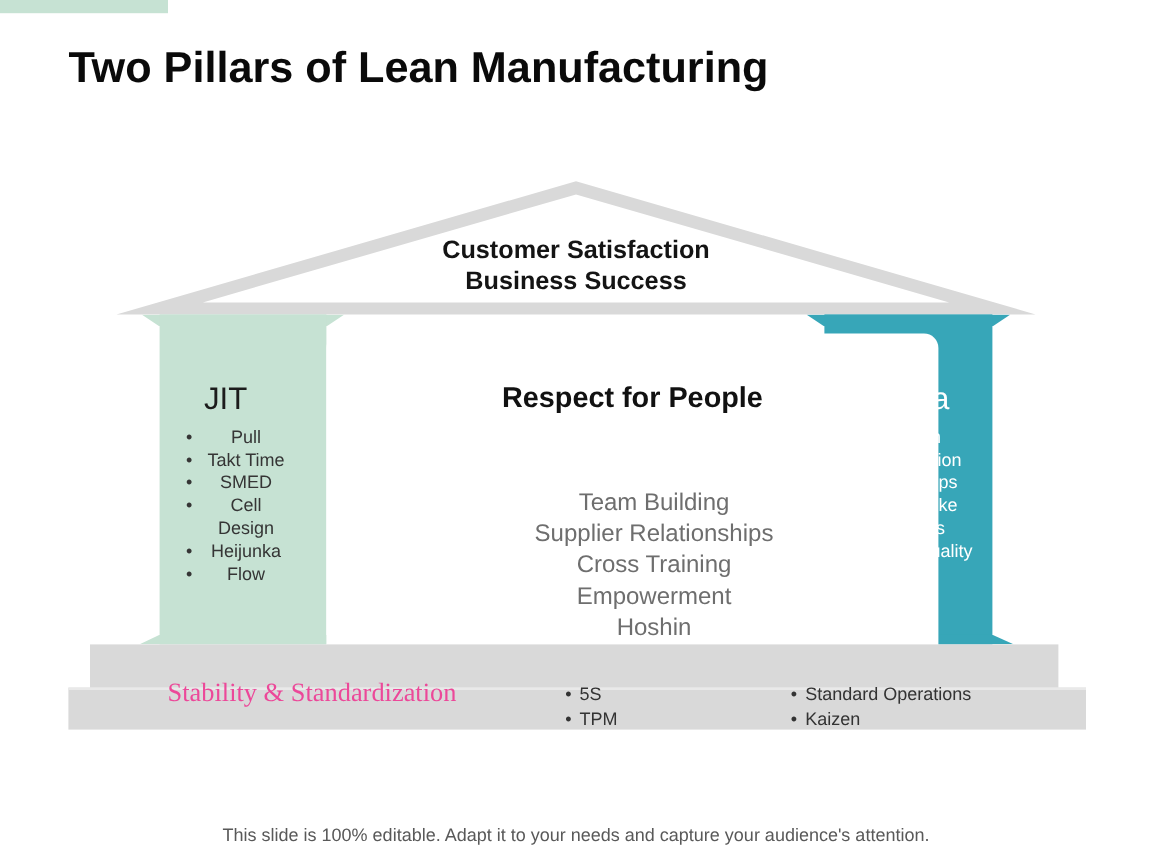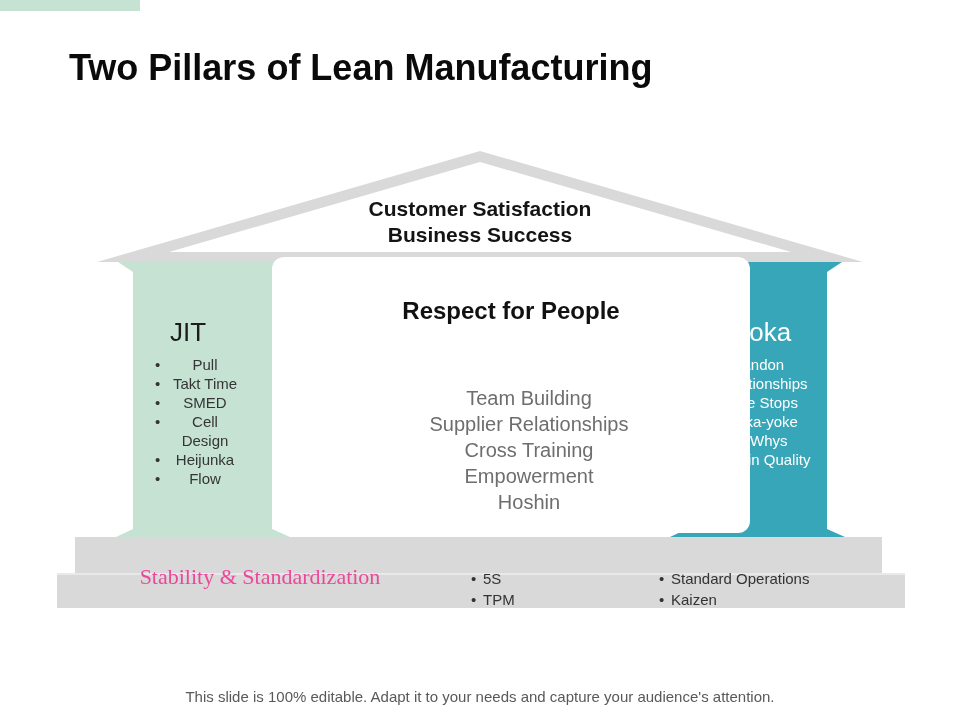--- a/index.html
+++ b/index.html
@@ -2,21 +2,21 @@
 <html style="--pillar-mint: #c6e2d3; --pillar-teal: #37a6b8; --structure-gray: #d9d9d9; --center-text-gray: #6e6e6e; --footer-gray: #595959;"><head>
 <meta charset="utf-8">
 <style>
   html,body{margin:0;padding:0;background:#ffffff;}
   .slide{
     position:relative;width:960px;height:720px;overflow:hidden;background:#ffffff;
     font-family:"Liberation Sans", sans-serif;
   }
   .accent{position:absolute;left:0;top:0;width:140px;height:11px;background:var(--pillar-mint);}
   .title{
-    position:absolute;left:55px;top:33px;margin:14px;
+    position:absolute;left:55px;top:33px;margin:2px;
     font-size:36px;font-weight:bold;color:#0a0a0a;line-height:42px;white-space:nowrap;
   }
   .roof-svg{position:absolute;left:0;top:0;width:960px;height:720px;}
   .roof-frame{fill:var(--structure-gray);}
   .roof-text{
     position:absolute;left:320px;top:196px;width:320px;text-align:center;
     font-size:21px;font-weight:bold;color:#141414;line-height:26px;
   }
   
   .shaft{position:absolute;top:262px;height:275px;z-index:2;}
@@ -26,22 +26,22 @@
   .cap.left{left:118px;width:169px;background:var(--pillar-mint);
     clip-path:polygon(0 0,100% 0,91.1% 100%,8.9% 100%);}
   .cap.right{left:672px;width:170px;background:var(--pillar-teal);
     clip-path:polygon(0 0,100% 0,91.2% 100%,8.8% 100%);}
   .foot{position:absolute;top:529px;height:8px;z-index:2;}
   .foot.left{left:116px;width:174px;background:var(--pillar-mint);
     clip-path:polygon(9.8% 0,89.7% 0,100% 100%,0 100%);}
   .foot.right{left:670px;width:175px;background:var(--pillar-teal);
     clip-path:polygon(9.7% 0,89.7% 0,100% 100%,0 100%);}
   
-  .panel{position:absolute;left:272px;top:257px;width:478px;height:276px;background:#ffffff;
-    border-radius:12px;z-index:3;}
+  .panel{position:absolute;left:272px;top:278px;width:478px;height:276px;background:#ffffff;
+    border-radius:12px;z-index:3;padding-left:32px;}
   .panel-heading{position:absolute;left:0;top:40px;width:100%;text-align:center;margin:0;
     font-size:24px;font-weight:bold;color:#111111;}
   .panel-list{position:absolute;left:0;top:110px;width:100%;margin:18px;padding:0;list-style:none;
     text-align:center;font-size:20px;line-height:26px;color:var(--center-text-gray);}
   
   .pillar-heading{position:absolute;top:301px;margin:16px;font-size:26px;font-weight:400;z-index:4;}
   .pillar-heading.left{left:154px;color:#1c1c1c;}
   .pillar-heading.right{left:700px;color:#ffffff;}
   .pillar-list{position:absolute;top:355px;margin:0;padding:0;list-style:none;
     font-size:15px;line-height:19px;z-index:4;text-align:center;}
@@ -96,21 +96,21 @@
     <li>Heijunka</li>
     <li>Flow</li>
   </ul>
 
   <div class="cap right"></div>
   <div class="shaft right"></div>
   <div class="foot right"></div>
   <h2 class="pillar-heading right">Jidoka</h2>
   <ul class="pillar-list right">
     <li>Andon</li>
-    <li>Relationships</li>
+    <li>Satisfaction</li>
     <li>Line Stops</li>
     <li>Poka-yoke</li>
     <li>5 Whys</li>
     <li>Built in Quality</li>
   </ul>
 
   <div class="panel">
     <h2 class="panel-heading">Respect for People</h2>
     <ul class="panel-list">
       <li>Team Building</li>

